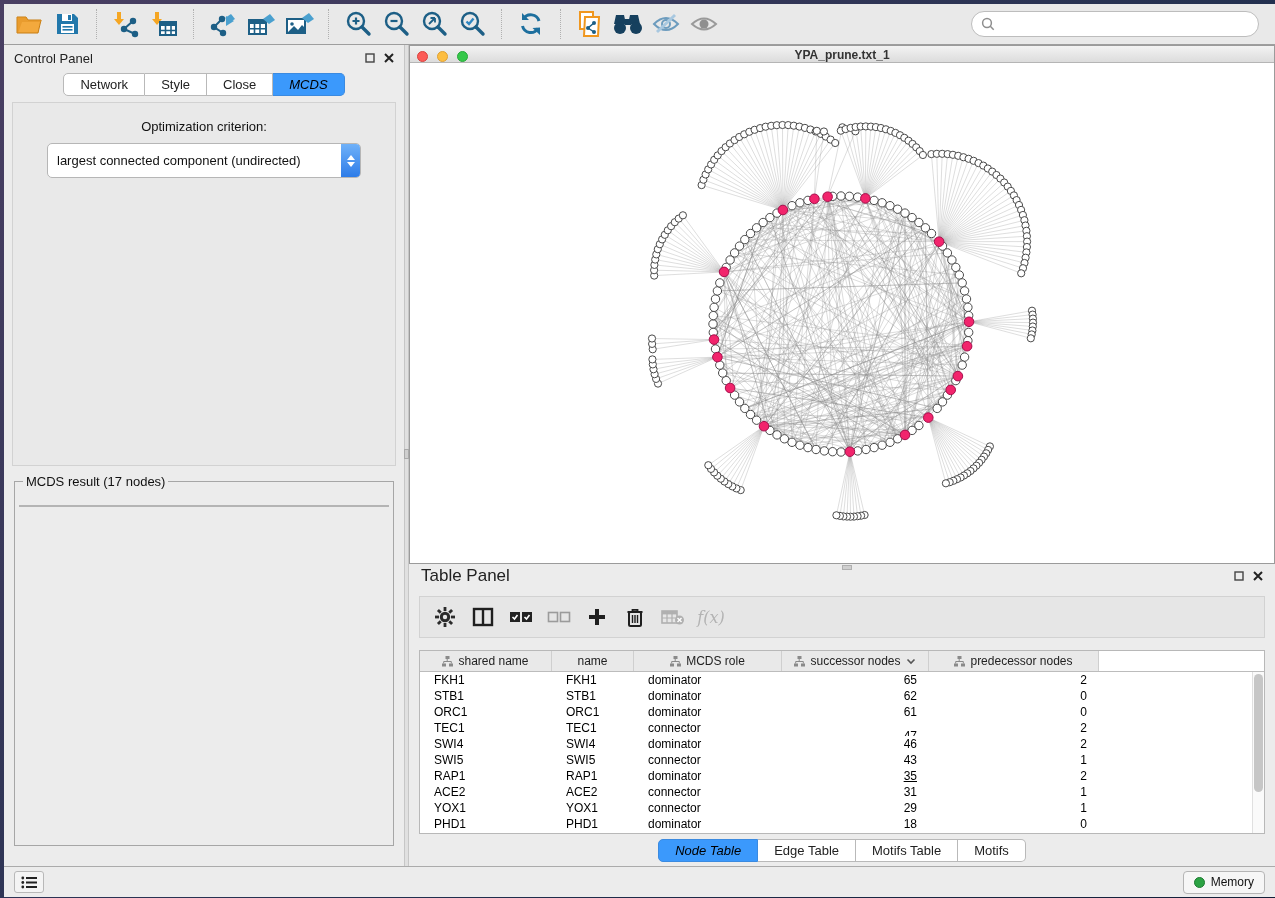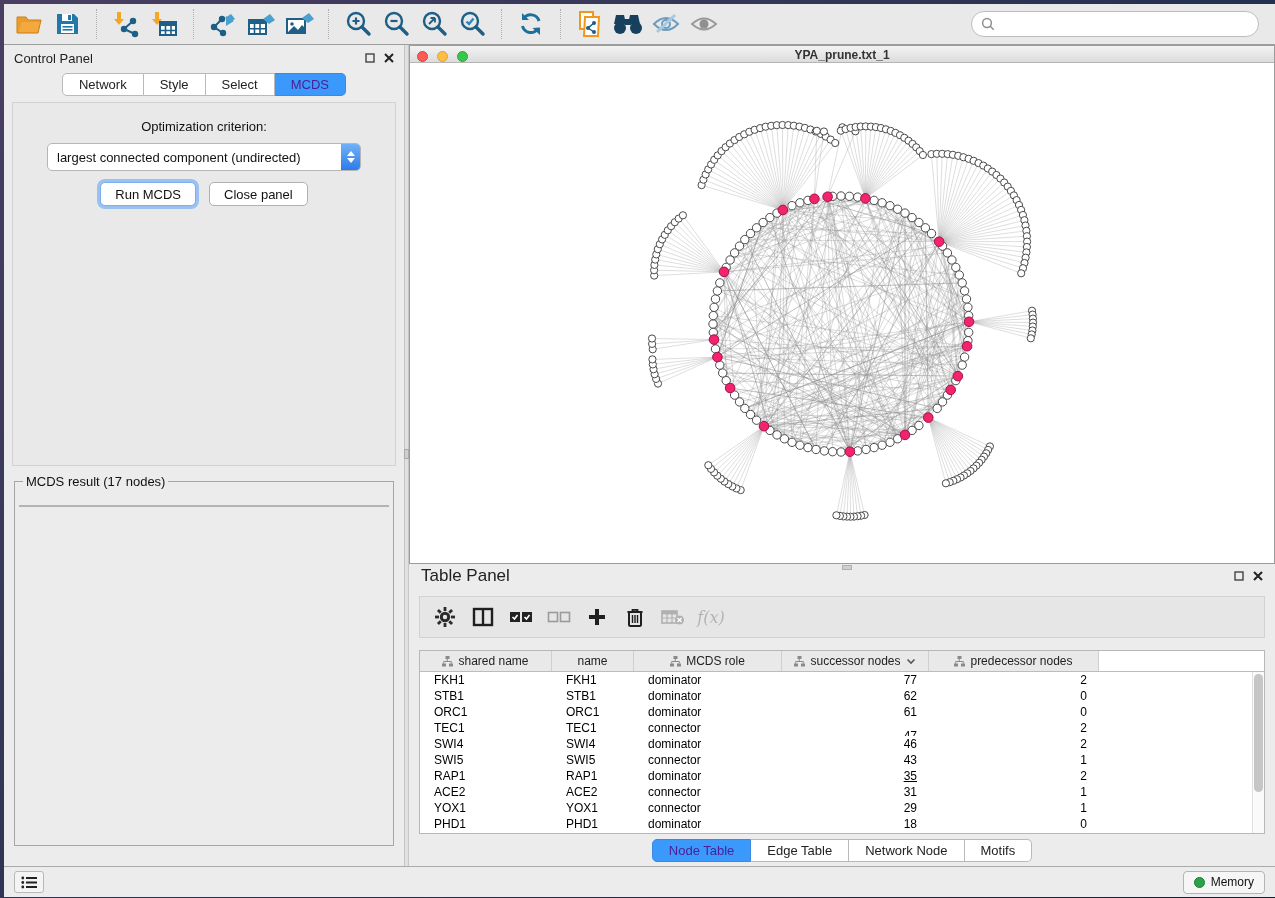--- a/index.html
+++ b/index.html
@@ -19,25 +19,25 @@
   .main { flex:1; display:flex; min-height:0; }
   .control-panel { width:400px; flex:none; background:#ececec; display:flex; flex-direction:column; }
   .cp-header { height:26px; display:flex; align-items:center; padding:0 10px; }
   .cp-title { font-size:13px; color:#222; }
   .win-btns { margin-left:auto; display:flex; align-items:center; gap:9px; }
   .cp-tabs-row { display:flex; justify-content:center; padding:2px 0 6px 0; }
   .seg { display:flex; }
   .seg-tab { font-size:13px; color:#222; background:#fff; border:1px solid #b9b9b9; border-left:none; padding:3px 16px; cursor:default; }
   .seg-tab:first-child { border-left:1px solid #b9b9b9; border-radius:5px 0 0 5px; }
   .seg-tab:last-child { border-radius:0 5px 5px 0; }
-  .seg-tab.sel { background:#3b99fc; border-color:#3b8ae0; color:#4c1d95; }
+  .seg-tab.sel { background:#3b99fc; border-color:#3b8ae0; color:#000000;font-style:italic; }
   .cp-content { margin:0 8px; border:1px solid #d2d2d2; background:#e9e9e9; height:364px; flex:none; padding-top:16px; }
   .opt-label { text-align:center; font-size:13px; color:#111; margin-bottom:9px; }
   .dd-row { display:flex; justify-content:center; }
-  .dropdown { width:314px; height:28px; background:#fff; border:1px solid #b6b6b6; border-radius:5px; display:flex; align-items:center; position:relative; }
+  .dropdown { width:314px; height:35px; background:#fff; border:1px solid #b6b6b6; border-radius:5px; display:flex; align-items:center; position:relative; }
   .dropdown .dd-text { font-size:13px; color:#111; padding-left:9px; flex:1; white-space:nowrap; overflow:hidden; }
   .stepper { width:19px; height:100%; border-radius:0 4px 4px 0; background:linear-gradient(#6fb1f9,#2d7ce8); display:flex; flex-direction:column; align-items:center; justify-content:center; gap:2px; }
   .tri-up { width:0; height:0; border-left:4px solid transparent; border-right:4px solid transparent; border-bottom:5px solid #fff; }
   .tri-dn { width:0; height:0; border-left:4px solid transparent; border-right:4px solid transparent; border-top:5px solid #fff; }
   .btn-row { display:flex; justify-content:center; gap:13px; margin-top:11px; }
   .pbtn { font-size:13px; font-family:inherit; color:#111; background:#fff; border:1px solid #b0b0b0; border-radius:5px; padding:3px 14px; height:24px; }
   .pbtn.focus { box-shadow:0 0 0 3px rgba(90,160,250,.55); border-color:#7aaef0; }
   .mcds-fieldset { margin:8px 10px 0 10px; border:1px solid #a6a6a6; height:372px; flex:none; padding:3px; position:relative; }
   .mcds-fieldset legend { font-size:13px; color:#111; padding:0 3px; margin-left:5px; }
   .result-box { position:absolute; left:4px; right:4px; top:16px; bottom:4px; background:#fff; border:1px solid #b4b4b4; overflow:hidden; }
@@ -239,38 +239,34 @@
               </svg>
           <svg width="10" height="10" viewBox="0 0 10 10">
                 <path d="M1 1l8 8M9 1l-8 8" stroke="#222" stroke-width="2"></path>
               </svg>
         </span>
       </div>
       <div class="cp-tabs-row">
         <div class="seg" id="cp-tabs">
               <span class="seg-tab">Network</span>
               <span class="seg-tab">Style</span>
-              <span class="seg-tab">Select</span>
+              <span class="seg-tab">Close</span>
               <span class="seg-tab sel">MCDS</span>
             </div>
       </div>
       <div class="cp-content">
         <div class="opt-label">Optimization criterion:</div>
         <div class="dd-row">
           <div class="dropdown">
             <span class="dd-text">largest connected component (undirected)</span>
             <span class="stepper">
                   <span class="tri-up"></span>
                   <span class="tri-dn"></span>
                 </span>
           </div>
-        </div>
-        <div class="btn-row">
-          <button class="pbtn focus">Run MCDS</button>
-          <button class="pbtn">Close panel</button>
         </div>
       </div>
       <fieldset class="mcds-fieldset">
         <legend>MCDS result (17 nodes)</legend>
         <div class="result-box">
           <div class="result-list" id="mcds-list"></div>
           <div class="result-track"></div>
         </div>
       </fieldset>
     </div>
@@ -1158,21 +1154,21 @@
                   </svg>
                   <span>predecessor nodes</span>
                 </div>
                 <div class="th" style="flex: 1 1 0%; border-right: none; background: rgb(255, 255, 255);"></div>
               </div>
           <div class="tbody" id="table-body">
             <div class="tr">
                   <div class="td" style="width: 132px; flex: 0 0 auto; padding: 0px 0px 0px 14px;">FKH1</div>
                   <div class="td" style="width: 82px; flex: 0 0 auto; padding: 0px 0px 0px 14px;">FKH1</div>
                   <div class="td" style="width: 148px; flex: 0 0 auto; padding: 0px 0px 0px 14px;">dominator</div>
-                  <div class="td num" style="width: 147px; flex: 0 0 auto; padding: 0px 12px 0px 0px;">77</div>
+                  <div class="td num" style="width: 147px; flex: 0 0 auto; padding: 0px 12px 0px 0px;">65</div>
                   <div class="td num" style="width: 170px; flex: 0 0 auto; padding: 0px 12px 0px 0px;">2</div>
                 </div>
                 <div class="tr">
                   <div class="td" style="width: 132px; flex: 0 0 auto; padding: 0px 0px 0px 14px;">STB1</div>
                   <div class="td" style="width: 82px; flex: 0 0 auto; padding: 0px 0px 0px 14px;">STB1</div>
                   <div class="td" style="width: 148px; flex: 0 0 auto; padding: 0px 0px 0px 14px;">dominator</div>
                   <div class="td num" style="width: 147px; flex: 0 0 auto; padding: 0px 12px 0px 0px;">62</div>
                   <div class="td num" style="width: 170px; flex: 0 0 auto; padding: 0px 12px 0px 0px;">0</div>
                 </div>
                 <div class="tr">
@@ -1233,21 +1229,21 @@
                 </div>
                 <div class="tscroll">
                   <div class="tthumb"></div>
                 </div>
           </div>
         </div>
         <div class="tp-tabs-row">
           <div class="seg" id="tp-tabs">
                 <span class="seg-tab sel">Node Table</span>
                 <span class="seg-tab">Edge Table</span>
-                <span class="seg-tab">Network Node</span>
+                <span class="seg-tab">Motifs Table</span>
                 <span class="seg-tab">Motifs</span>
               </div>
         </div>
       </div>
     </div>
   </div>
 
   <div class="status-bar">
     <button class="sb-list-btn">
           <svg width="16" height="13" viewBox="0 0 16 13">

